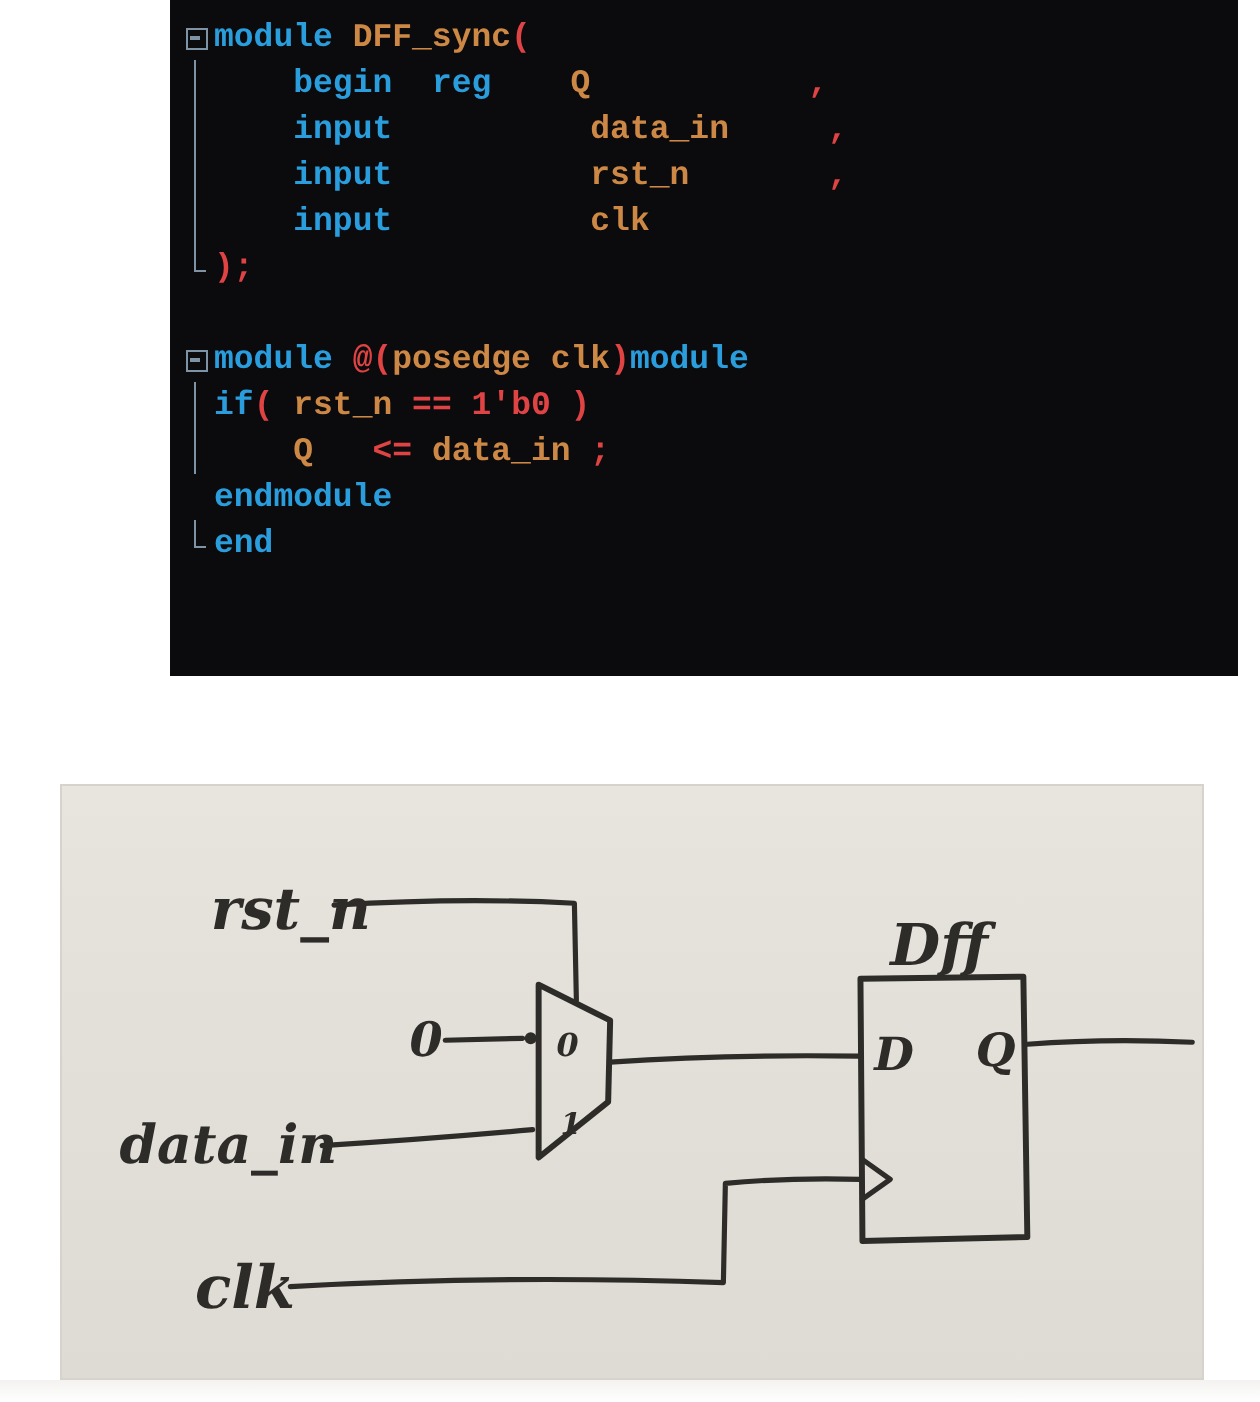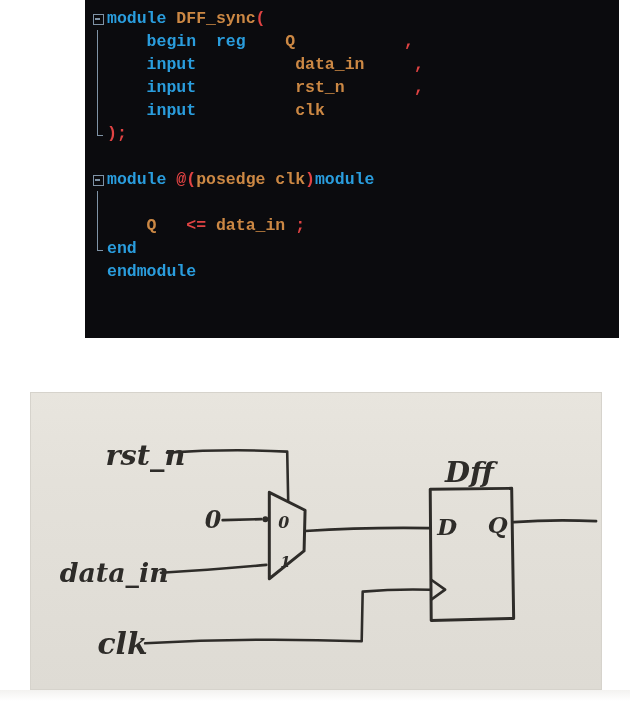--- a/index.html
+++ b/index.html
@@ -67,24 +67,24 @@
   <div class="code-panel">
     <div id="code-lines">
         <div class="code-line"><span class="gutter g-box"></span><span class="code-text"><span class="tok-kw">module</span><span class="tok-pl"> </span><span class="tok-id">DFF_sync</span><span class="tok-op">(</span></span></div>
         <div class="code-line"><span class="gutter g-line"></span><span class="code-text"><span class="tok-pl">    </span><span class="tok-kw">begin</span><span class="tok-pl">  </span><span class="tok-kw">reg</span><span class="tok-pl">    </span><span class="tok-id">Q</span><span class="tok-pl">           </span><span class="tok-op">,</span></span></div>
         <div class="code-line"><span class="gutter g-line"></span><span class="code-text"><span class="tok-pl">    </span><span class="tok-kw">input</span><span class="tok-pl">          </span><span class="tok-id">data_in</span><span class="tok-pl">     </span><span class="tok-op">,</span></span></div>
         <div class="code-line"><span class="gutter g-line"></span><span class="code-text"><span class="tok-pl">    </span><span class="tok-kw">input</span><span class="tok-pl">          </span><span class="tok-id">rst_n</span><span class="tok-pl">       </span><span class="tok-op">,</span></span></div>
         <div class="code-line"><span class="gutter g-line"></span><span class="code-text"><span class="tok-pl">    </span><span class="tok-kw">input</span><span class="tok-pl">          </span><span class="tok-id">clk</span></span></div>
         <div class="code-line"><span class="gutter g-end"></span><span class="code-text"><span class="tok-op">);</span></span></div>
         <div class="code-line"><span class="gutter"></span><span class="code-text"><span class="tok-pl"></span></span></div>
         <div class="code-line"><span class="gutter g-box"></span><span class="code-text"><span class="tok-kw">module</span><span class="tok-pl"> </span><span class="tok-op">@(</span><span class="tok-id">posedge clk</span><span class="tok-op">)</span><span class="tok-kw">module</span></span></div>
-        <div class="code-line"><span class="gutter g-line"></span></div>
+        <div class="code-line"><span class="gutter g-line"></span><span class="code-text"><span class="tok-kw">if</span><span class="tok-op">( </span><span class="tok-id">rst_n</span><span class="tok-pl"> </span><span class="tok-op">==</span><span class="tok-pl"> </span><span class="tok-op">1'b0</span><span class="tok-op"> )</span></span></div>
         <div class="code-line"><span class="gutter g-line"></span><span class="code-text"><span class="tok-pl">    </span><span class="tok-id">Q</span><span class="tok-pl">   </span><span class="tok-op">&lt;=</span><span class="tok-pl"> </span><span class="tok-id">data_in</span><span class="tok-op"> ;</span></span></div>
+        <div class="code-line"><span class="gutter"></span><span class="code-text"><span class="tok-kw">endmodule</span></span></div>
         <div class="code-line"><span class="gutter g-end"></span><span class="code-text"><span class="tok-kw">end</span></span></div>
-        <div class="code-line"><span class="gutter"></span><span class="code-text"><span class="tok-kw">endmodule</span></span></div>
       </div>
   </div>
 
   <div class="diagram-panel">
     <svg viewBox="0 0 572 298" xmlns="http://www.w3.org/2000/svg">
       <g fill="none" stroke="var(--ink)" stroke-width="2.6" stroke-linecap="round" stroke-linejoin="round">
 
         <path d="M136 60 Q200 56 257 59 L258 108"></path>
 
         <path d="M192 128 L231 127"></path>

